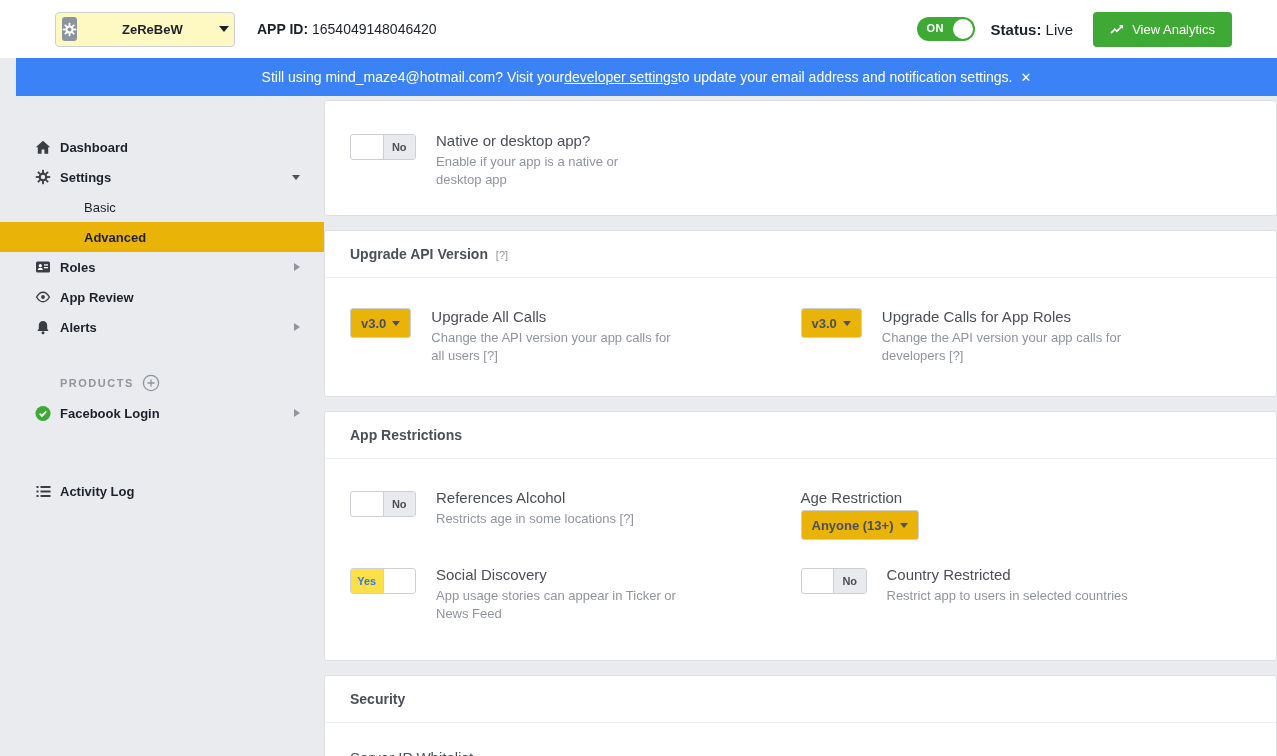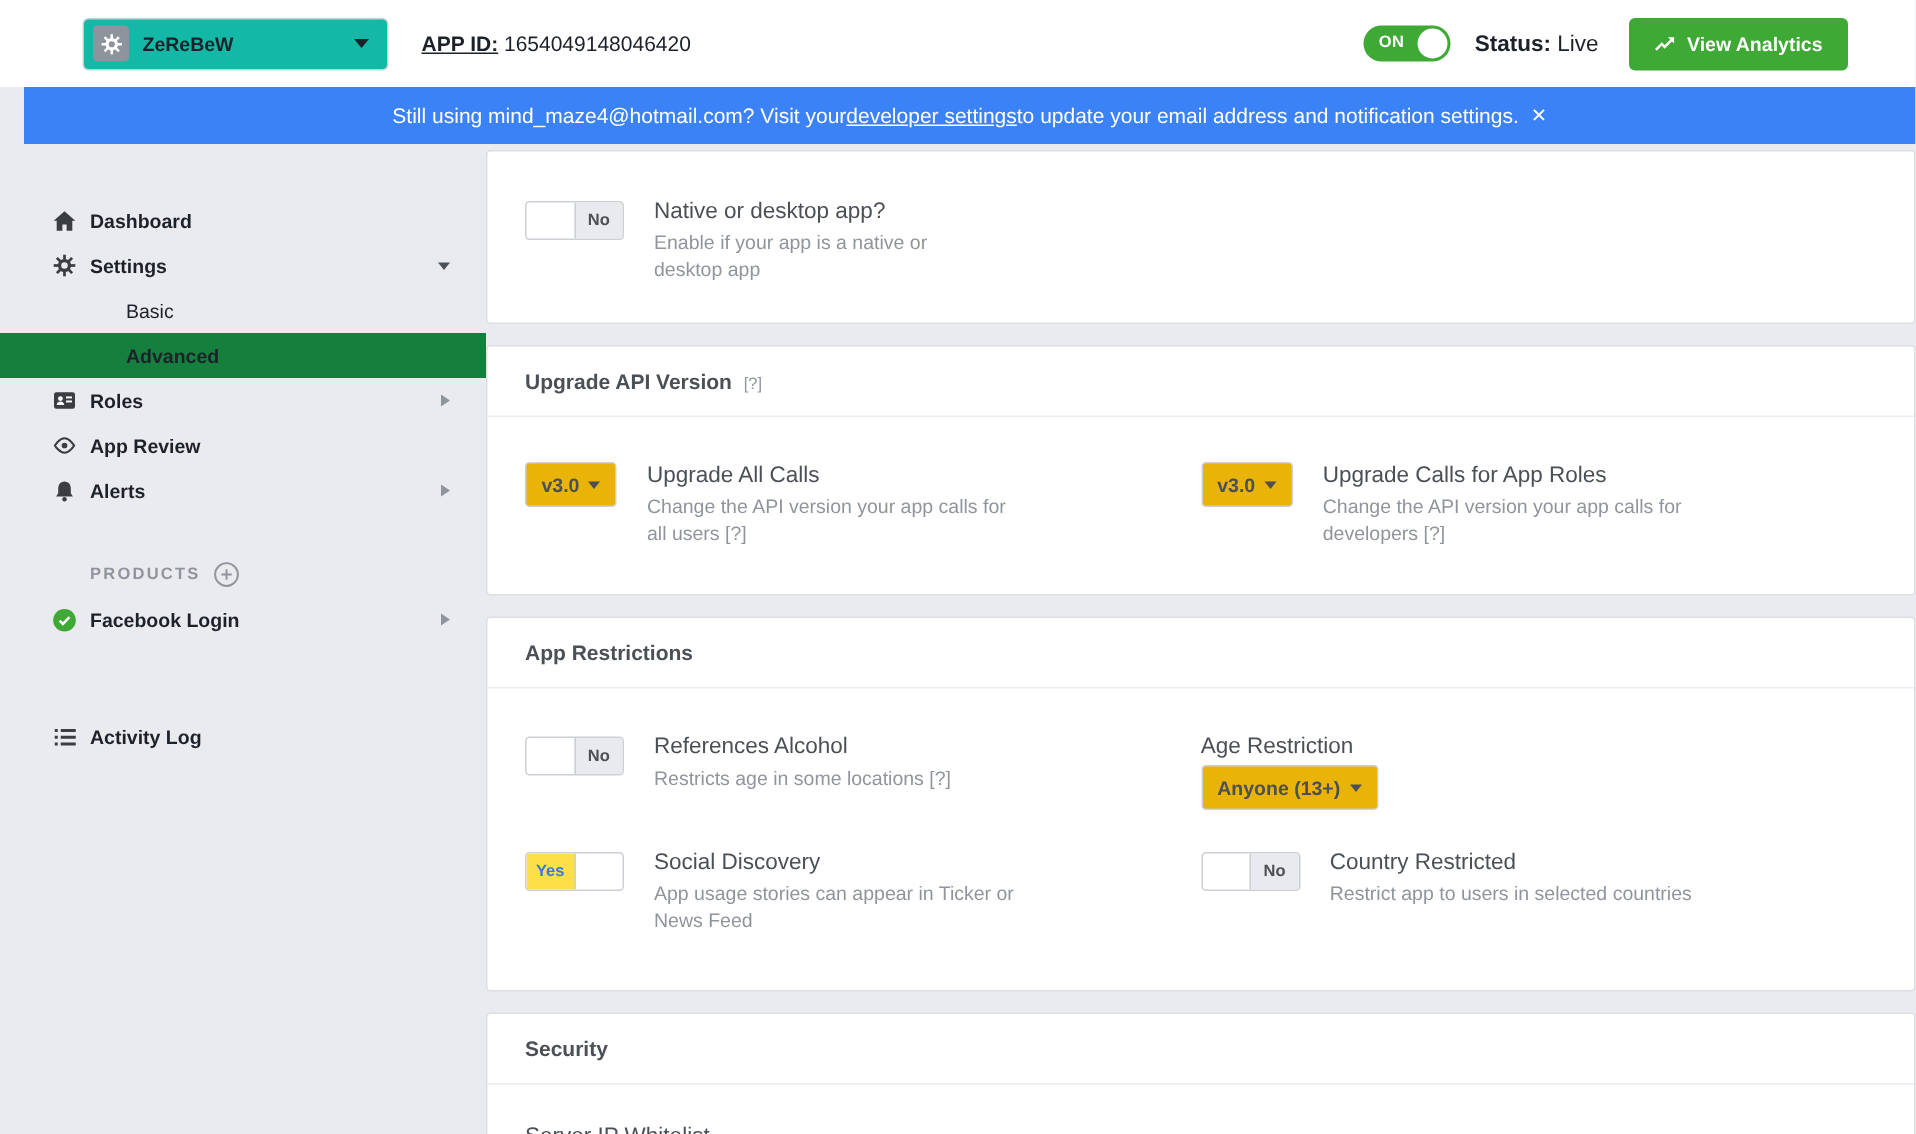--- a/index.html
+++ b/index.html
@@ -1,54 +1,54 @@
 <!DOCTYPE html>
 <html><head>
 <meta charset="utf-8">
 <style>
   * { margin:0; padding:0; box-sizing:border-box; }
   html,body { width:1277px; height:756px; overflow:hidden; background:#e9ebee;
     font-family:"Liberation Sans","DejaVu Sans",sans-serif; color:#1d2129; }
 
   
   .topbar { height:58px; background:#fff; display:flex; align-items:center; padding:0 45px 0 55px; }
-  .app-selector { width:204px; height:35px; border:1px solid #ccd0d5; border-radius:4px;
-    background:#14b8a6; display:flex; align-items:center; padding:0 12px 0 6px; cursor:pointer; }
+  .app-selector { width:180px; height:35px; border:1px solid #ccd0d5; border-radius:4px;
+    background:#fef9c3; display:flex; align-items:center; padding:0 12px 0 6px; cursor:pointer;gap:36px; }
   .app-avatar { width:24px; height:24px; border-radius:3px; background:#8d949e;
     display:flex; align-items:center; justify-content:center; margin-right:9px; }
   .app-name { font-size:13px; font-weight:bold; color:#1d2129; }
   .caret-down { width:0; height:0; border-left:5px solid transparent; border-right:5px solid transparent;
     border-top:6px solid #1d2129; margin-left:auto; }
   .caret-down.sm { border-left-width:4px; border-right-width:4px; border-top-width:5px; border-top-color:#4b4f56; margin-left:6px; }
   .appid { margin-left:22px; font-size:14px; }
-  .appid b { font-weight:bold;text-decoration:underline; }
+  .appid b { font-weight:bold; }
   .topbar-right { margin-left:auto; display:flex; align-items:center; }
   .on-toggle { width:58px; height:24px; border-radius:13px; background:#3fa935; position:relative; cursor:pointer;margin-left:18px; }
   .on-toggle .on-text { position:absolute; left:10px; top:5px; font-size:11px; font-weight:bold; color:#fff; letter-spacing:.3px; }
   .on-toggle .knob { position:absolute; right:2px; top:2px; width:20px; height:20px; border-radius:50%; background:#fff; }
   .status { margin-left:16px; font-size:15px; }
   .status b { font-weight:bold; }
   .analytics-btn { margin-left:20px; height:35px; background:#3fa935; border:none; border-radius:4px;
-    color:#fff; font-family:inherit; font-size:13px; font-weight:bold; padding:0 17px;
+    color:#fff; font-family:inherit; font-size:13px; font-weight:normal; padding:0 17px;
     display:flex; align-items:center; gap:8px; cursor:pointer; }
 
   
   .banner { height:38px; background:#3b82f6; color:#fff; display:flex; align-items:center;
     justify-content:center; font-size:14px;margin-left:16px; }
   .banner a { color:#fff; text-decoration:underline; cursor:pointer; }
   .banner .close { margin-left:8px; font-weight:bold; cursor:pointer; font-size:13px; }
 
   
   .layout { display:flex; height:660px; }
   .sidebar { width:324px; flex-shrink:0; padding-top:36px; }
   .side-item { height:30px; display:flex; align-items:center; padding:0 24px 0 60px;
     font-size:13px; font-weight:bold; color:#1d2129; cursor:pointer; }
   .side-item .ico { width:16px; height:16px; margin-right:9px; margin-left:-25px; display:flex; align-items:center; justify-content:center; }
   .side-item.sub { padding-left:84px; font-weight:normal; }
-  .side-item.sub.active { background:#15803d; font-weight:bold; }
+  .side-item.sub.active { background:#eab308; font-weight:bold; }
   .caret-right { width:0; height:0; border-top:4px solid transparent; border-bottom:4px solid transparent;
     border-left:6px solid #90949c; margin-left:auto; }
   .side-header { margin-top:26px; height:30px; display:flex; align-items:center; padding-left:60px;
     font-size:11px; font-weight:bold; letter-spacing:1.5px; color:#90949c; }
   .side-header .plus { margin-left:8px; display:flex; cursor:pointer; }
   .gap-lg { height:48px; }
 
   
   .main { width:960px; padding-top:4px; }
   .card { background:#fff; border:1px solid #dddfe2; border-radius:3px; margin-bottom:14px; }

